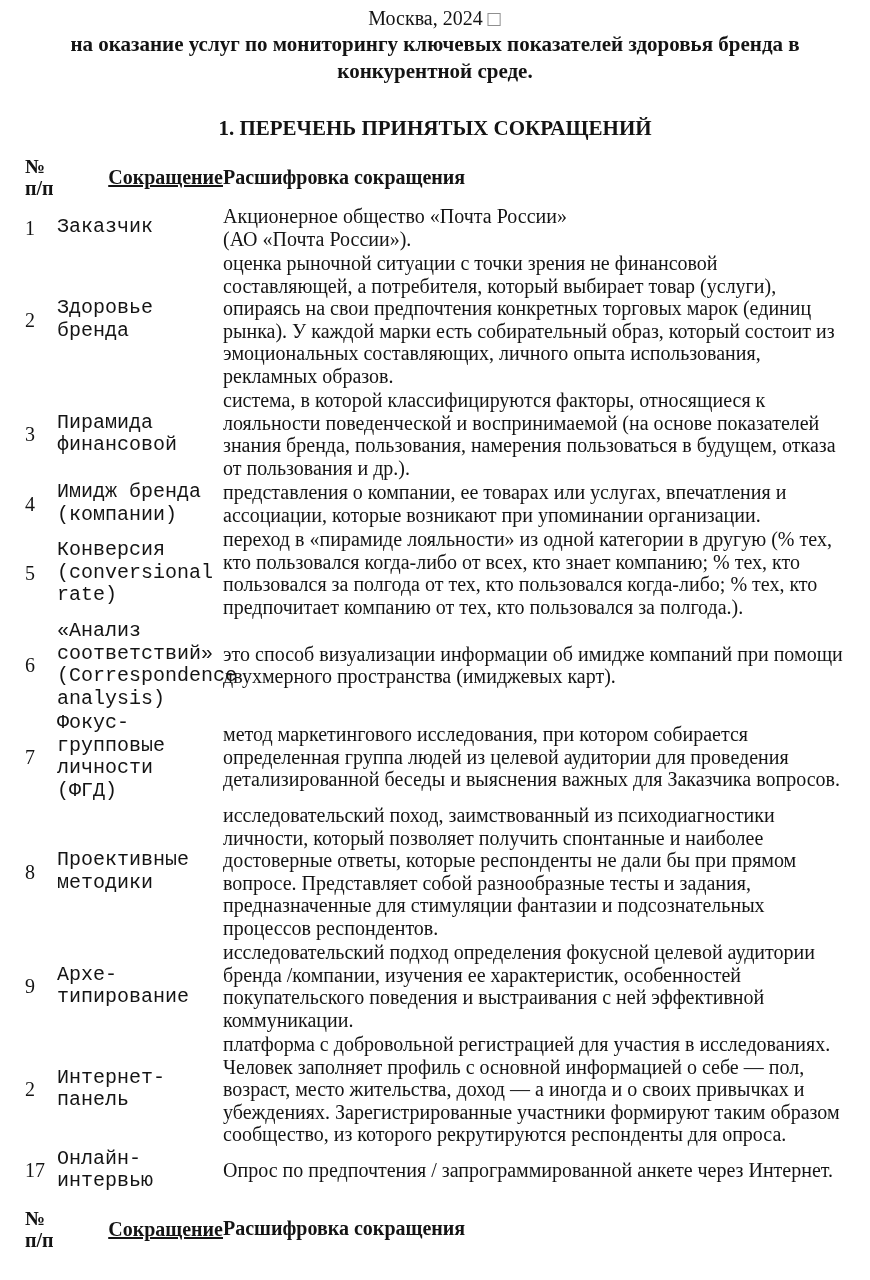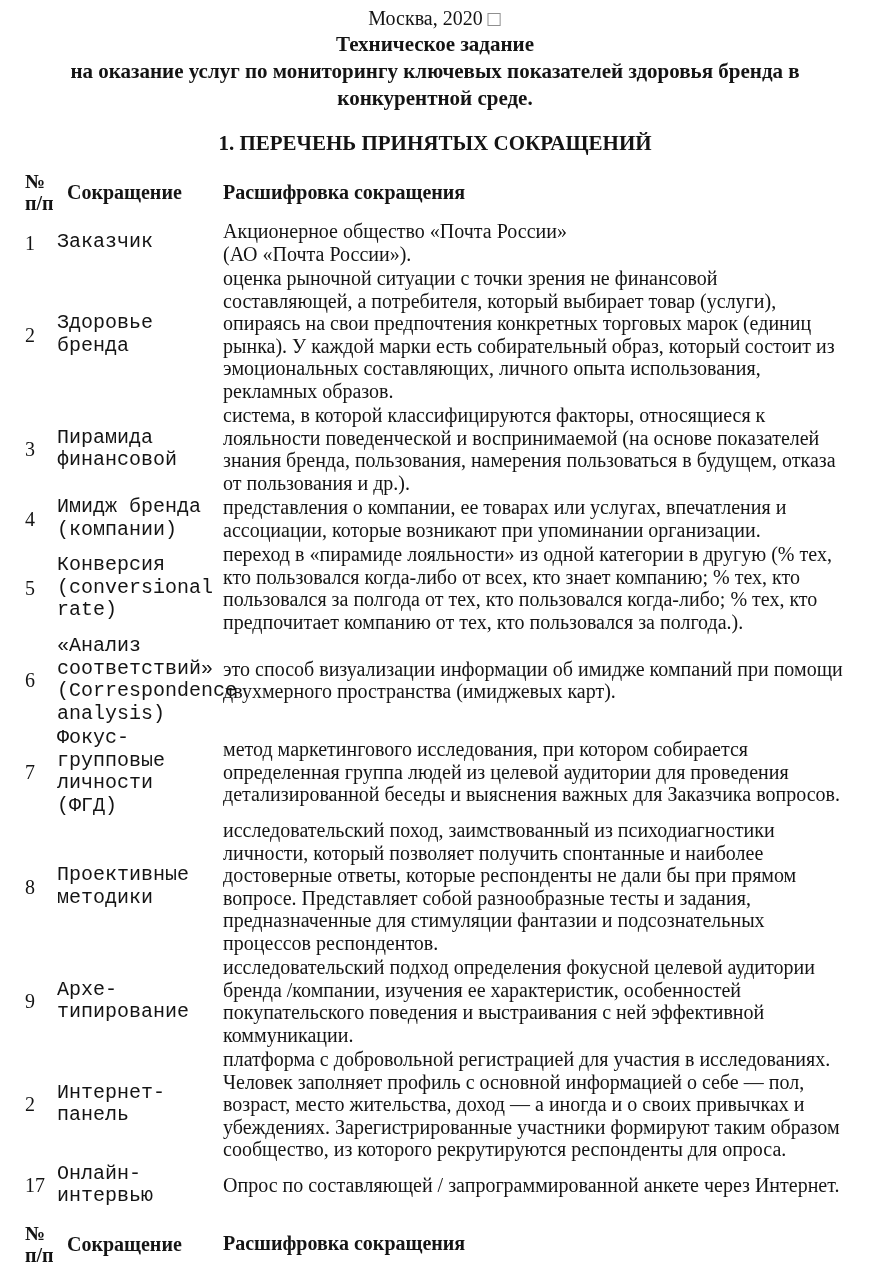--- a/index.html
+++ b/index.html
@@ -29,21 +29,21 @@
     margin-left: 3px;
     vertical-align: 1px;
   }
   .doc-title {
     text-align: center;
     font-weight: 700;
     font-size: 21px;
     line-height: 27px;
   }
   .section-heading {
-    margin-top: 19px;
+    margin-top: 31px;
     margin-bottom: 13px;
     text-align: center;
     font-weight: 700;
     font-size: 21px;
     line-height: 25px;
   }
   table.abbr-table {
     width: 820px;
     border-collapse: collapse;
     table-layout: fixed;
@@ -61,22 +61,23 @@
     font-weight: 700;
     line-height: 22px;
     padding-bottom: 5px;
   }
   .cell-num {
     text-align: left;
     white-space: pre-line;
     line-height: 22px;
   }
   th.cell-abbr {
-    text-align: left;
+    text-align: right;
     padding-left: 10px;
+    text-decoration: underline;
   }
   td.cell-abbr {
     text-align: left;
     white-space: pre-line;
     line-height: 22.5px;
     font-family: Liberation Mono, monospace;
   }
   .cell-full {
     text-align: left;
     line-height: 22.5px;
@@ -85,24 +86,23 @@
   table.next-header {
     margin-top: 12px;
   }
 </style>
 </head>
 <body>
 
 <div class="page">
 
   <div class="city-line">
-    <span>Москва, 2020</span><span class="tofu">□</span>
+    <span>Москва, 2024</span><span class="tofu">□</span>
   </div>
 
-  <div class="doc-title">Техническое задание</div>
   <div class="doc-title">на оказание услуг по мониторингу ключевых показателей здоровья бренда в конкурентной среде.</div>
 
   <div class="section-heading">1. ПЕРЕЧЕНЬ ПРИНЯТЫХ СОКРАЩЕНИЙ</div>
 
   <table class="abbr-table">
     <colgroup>
         <col class="c-num">
         <col class="c-abbr">
         <col class="c-full">
       </colgroup>
@@ -173,21 +173,21 @@
       </tr>
       <tr>
         <td class="cell-num">2</td>
         <td class="cell-abbr">Интернет-панель</td>
         <td class="cell-full">платформа с добровольной регистрацией для участия в исследованиях. Человек заполняет профиль с основной информацией о себе — пол, возраст, место жительства, доход — а иногда и о своих привычках и убеждениях. Зарегистрированные участники формируют таким образом сообщество, из которого рекрутируются респонденты для опроса.</td>
       </tr>
       <tr>
         <td class="cell-num">17</td>
         <td class="cell-abbr">Онлайн-
 интервью</td>
-        <td class="cell-full">Опрос по составляющей / запрограммированной анкете через Интернет.</td>
+        <td class="cell-full">Опрос по предпочтения / запрограммированной анкете через Интернет.</td>
       </tr>
     </tbody>
   </table>
 
   <table class="abbr-table next-header">
     <colgroup>
         <col class="c-num">
         <col class="c-abbr">
         <col class="c-full">
       </colgroup>

